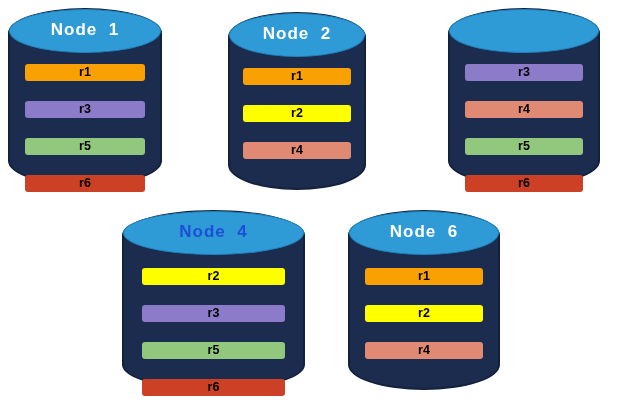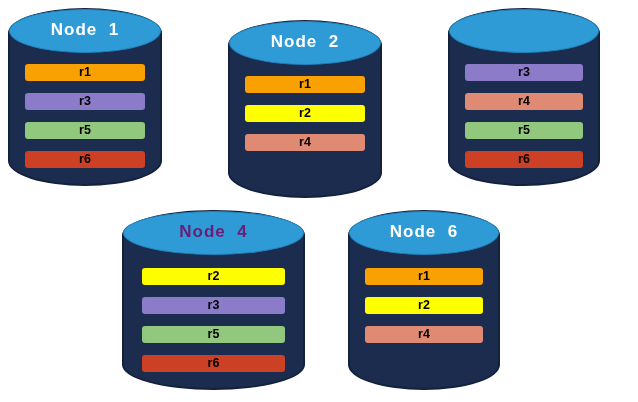--- a/index.html
+++ b/index.html
@@ -70,41 +70,41 @@
   }
   .replica {
     width: 78%;
     height: 17px;
     line-height: 17px;
     text-align: center;
     font-size: 12.5px;
     font-weight: bold;
     color: #000000;
     border-radius: 3px;
-    margin-bottom: 12px;
+    margin-bottom: 20px;
     box-sizing: border-box;
   }
   .replica:last-child { margin-bottom: 0; }
 </style>
 </head>
 <body>
 
 <div id="stage" style="background: rgb(255, 255, 255);">
     <div class="node" style="left: 8px; top: 8px; width: 154px; height: 178px;">
       <div class="cyl-body" style="background: rgb(28, 44, 79); border-color: rgb(20, 33, 61);"></div>
       <div class="cyl-top" style="background: rgb(46, 155, 214);"></div>
       <div class="cyl-title" style="color: rgb(255, 255, 255);">Node  1</div>
       <div class="replica-stack" style="top: 56px;">
         <div class="replica" style="background: rgb(249, 160, 3);">r1</div>
         <div class="replica" style="background: rgb(139, 123, 200);">r3</div>
         <div class="replica" style="background: rgb(146, 199, 126);">r5</div>
         <div class="replica" style="background: rgb(204, 65, 37);">r6</div>
       </div>
     </div>
-    <div class="node" style="left: 228px; top: 20px; width: 154px; height: 178px;">
+    <div class="node" style="left: 228px; top: 12px; width: 138px; height: 178px;">
       <div class="cyl-body" style="background: rgb(28, 44, 79); border-color: rgb(20, 33, 61);"></div>
       <div class="cyl-top" style="background: rgb(46, 155, 214);"></div>
       <div class="cyl-title" style="color: rgb(255, 255, 255);">Node  2</div>
       <div class="replica-stack" style="top: 56px;">
         <div class="replica" style="background: rgb(249, 160, 3);">r1</div>
         <div class="replica" style="background: rgb(255, 255, 0);">r2</div>
         <div class="replica" style="background: rgb(224, 138, 116);">r4</div>
       </div>
     </div>
     <div class="node" style="left: 448px; top: 8px; width: 152px; height: 178px;">
@@ -113,21 +113,21 @@
       <div class="replica-stack" style="top: 56px;">
         <div class="replica" style="background: rgb(139, 123, 200);">r3</div>
         <div class="replica" style="background: rgb(224, 138, 116);">r4</div>
         <div class="replica" style="background: rgb(146, 199, 126);">r5</div>
         <div class="replica" style="background: rgb(204, 65, 37);">r6</div>
       </div>
     </div>
     <div class="node" style="left: 122px; top: 210px; width: 183px; height: 180px;">
       <div class="cyl-body" style="background: rgb(28, 44, 79); border-color: rgb(20, 33, 61);"></div>
       <div class="cyl-top" style="background: rgb(46, 155, 214);"></div>
-      <div class="cyl-title" style="color: #701a75;">Node  4</div>
+      <div class="cyl-title" style="color: #1d4ed8;">Node  4</div>
       <div class="replica-stack" style="top: 58px;">
         <div class="replica" style="background: rgb(255, 255, 0);">r2</div>
         <div class="replica" style="background: rgb(139, 123, 200);">r3</div>
         <div class="replica" style="background: rgb(146, 199, 126);">r5</div>
         <div class="replica" style="background: rgb(204, 65, 37);">r6</div>
       </div>
     </div>
     <div class="node" style="left: 348px; top: 210px; width: 152px; height: 180px;">
       <div class="cyl-body" style="background: rgb(28, 44, 79); border-color: rgb(20, 33, 61);"></div>
       <div class="cyl-top" style="background: rgb(46, 155, 214);"></div>

